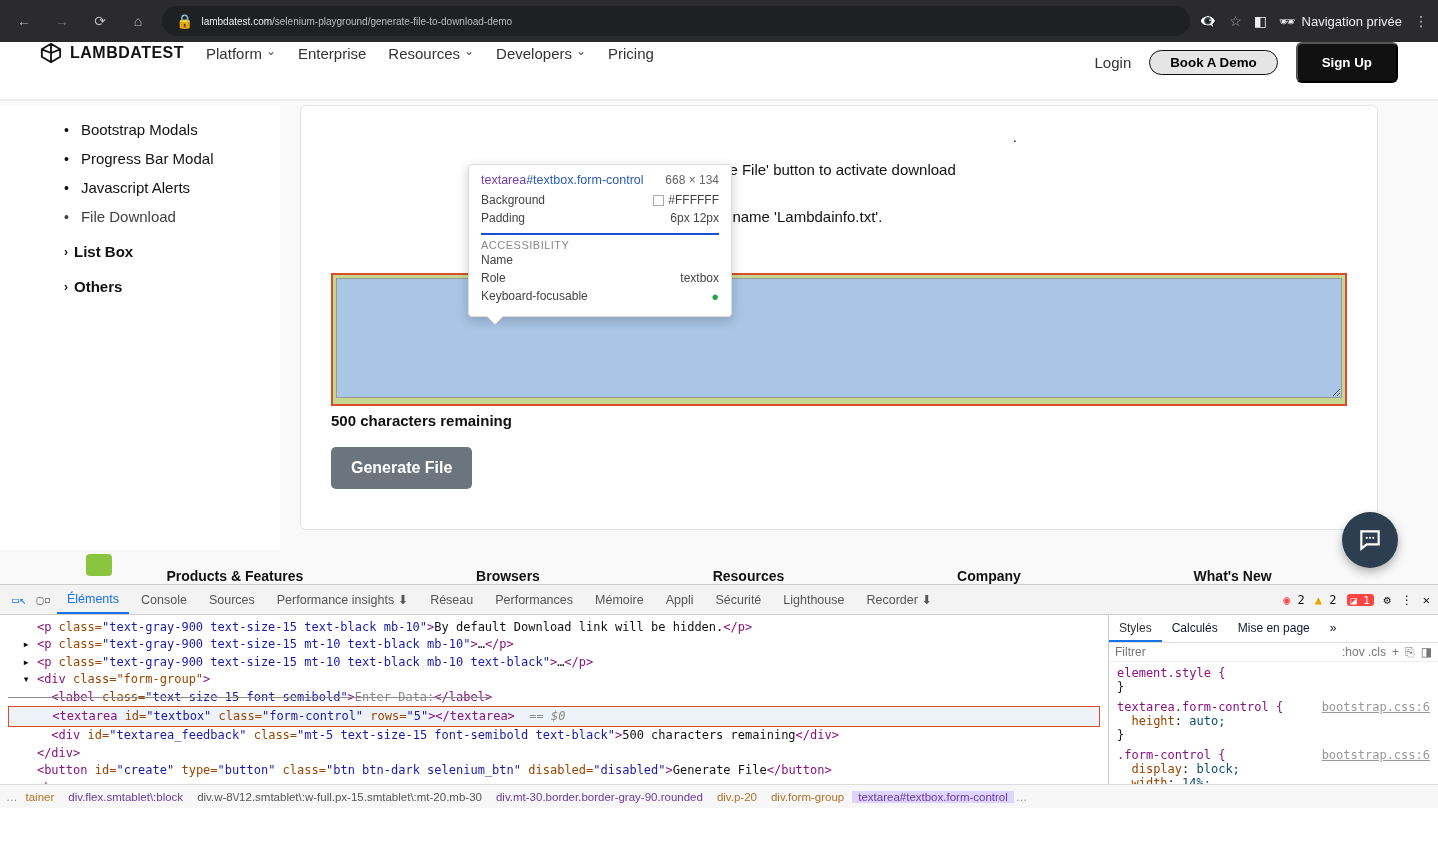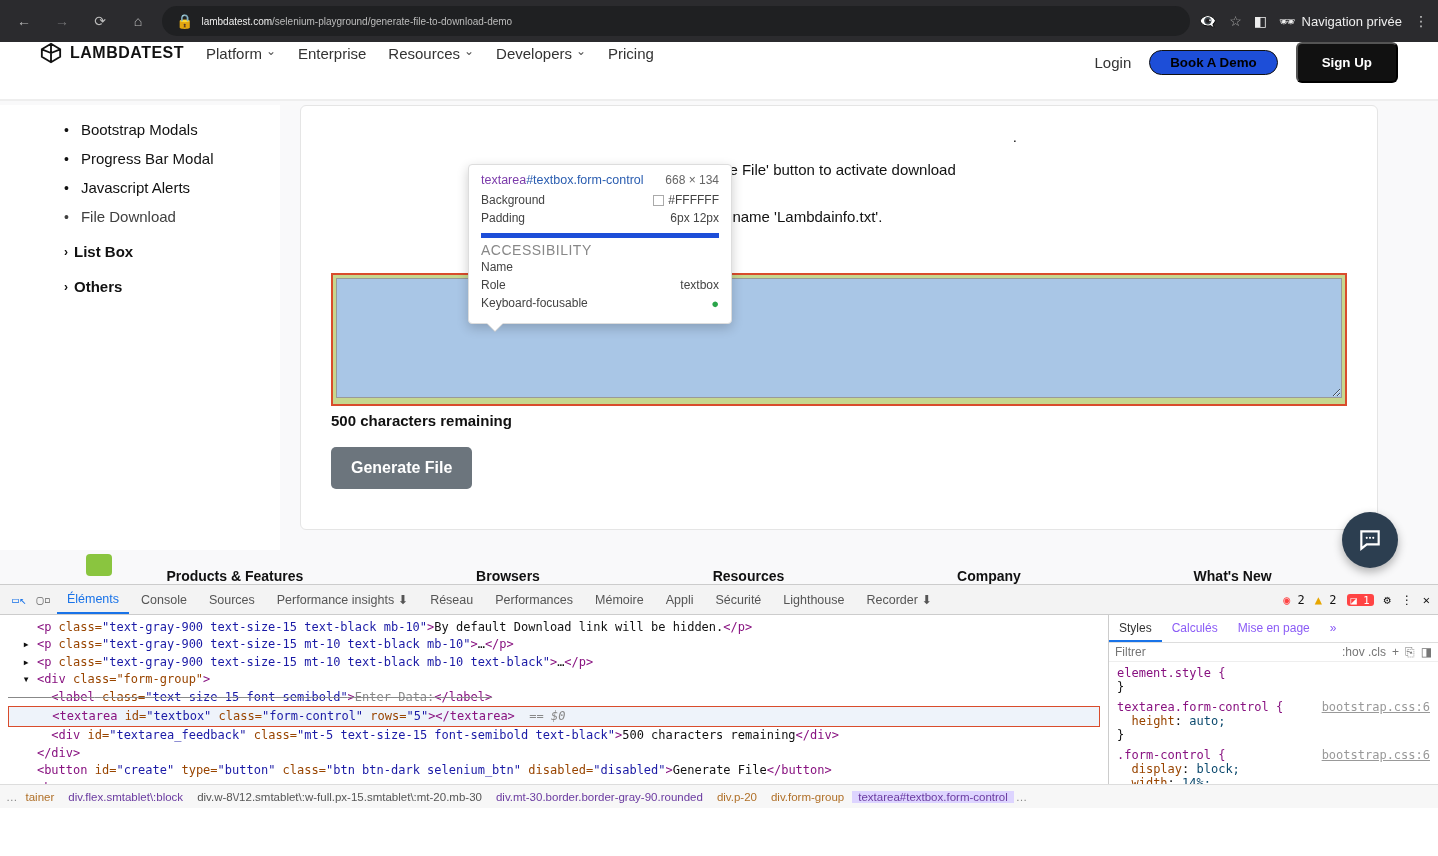--- a/index.html
+++ b/index.html
@@ -12,21 +12,21 @@
   .addr-url .prefix{color:#eee;}
   .right-icons{display:flex; gap:12px; align-items:center;}
   .incog { display:flex; align-items:center; gap:6px; color:#eee; font-size:13px;}
   
   .site-header { height:58px; border-bottom:1px solid #eee; display:flex; align-items:flex-start; padding:0 40px; justify-content:space-between; background:#fff; }
   .nav-left { display:flex; align-items:center; gap:22px; }
   .logo { display:flex; align-items:center; gap:8px; font-weight:700; font-size:16px; letter-spacing:0.5px; }
   .nav-item { color:#333; font-size:15px; display:flex; gap:4px; align-items:center;}
   .chev::after{content:"⌄"; font-size:12px; position:relative; top:-2px; color:#555;}
   .nav-right{display:flex; gap:18px; align-items:center;}
-  .btn-outline{border:1px solid #111; border-radius:14px; padding:4px 20px; font-weight:600; background:#1d4ed8;}
+  .btn-outline{border:1px solid #111; border-radius:14px; padding:4px 20px; font-weight:600; background:#e5e5e5;}
   .btn-dark{background:#111;color:#fff;border-radius:6px;padding:11px 24px;font-weight:600;}
   .login-link{color:#333;font-size:15px;}
   
   .page-wrap{background:#f9f9fa; min-height:484px; border-top:1px solid #eee; position:relative;}
   .content-row{display:flex; padding-top:4px;}
   .sidebar { width:280px; padding:10px 0 0 64px; background:#fff;}
   .sidebar ul{list-style:none;}
   .sidebar li{padding:6px 0; font-size:15px; display:flex; align-items:center; gap:6px;}
   .bullet-li::before{content:"•"; font-size:14px; margin-right:6px;}
   .file-dl{color:#404040;}
@@ -38,21 +38,21 @@
   .textbox{width:100%; height:120px; background:#a9c6e6; border:1px solid #999; resize:vertical; padding:6px 12px;}
   .remain{font-weight:700; margin-top:6px; font-size:15px;}
   .gen-btn{margin-top:18px; background:#6c757d; color:#fff; border:none; border-radius:5px; padding:12px 20px; font-size:16px; font-weight:600;}
   
   .insp-tip{position:absolute; left:468px; top:64px; width:264px; background:#fff; border:1px solid #ddd; border-radius:4px; box-shadow:0 4px 12px rgba(0,0,0,0.2); padding:8px 12px 10px; font-size:12px; z-index:50;}
   .insp-sel{color:#7b3baa; font-size:12.5px; margin-bottom:4px;}
   .insp-sel .idp{color:#2a5db0;}
   .insp-dim{color:#666; font-size:12px; position:absolute; top:8px; right:12px;}
   .insp-row{display:flex; justify-content:space-between; padding:2px 0; color:#444;}
   .insp-swatch{display:inline-block;width:11px;height:11px;border:1px solid #aaa;vertical-align:middle;margin-right:4px;}
-  .insp-section{color:#888; letter-spacing:0.5px; font-size:14px; margin-top:6px; border-top:5px solid #1d4ed8; padding-top:4px;}
+  .insp-section{color:#888; letter-spacing:0.5px; font-size:11px; margin-top:6px; border-top:2px solid #1d4ed8; padding-top:4px;}
   .chk{color:#2aa54a; font-size:13px;}
   .insp-arrow{position:absolute; left:18px; bottom:-8px; width:0; height:0; border-left:8px solid transparent;border-right:8px solid transparent;border-top:8px solid #fff; filter:drop-shadow(0 1px 0 #ccc);}
   
   .footer-row{display:flex; justify-content:space-around; padding:18px 80px 0; font-weight:700; color:#111;}
   .green-block{width:26px;height:22px;border-radius:4px;background:#8ac53f; position:absolute; left:86px; bottom:8px;}
   .chat-fab{position:absolute; right:40px; bottom:16px; width:56px; height:56px; border-radius:50%; background:#2c3e50; display:flex; align-items:center; justify-content:center; color:#fff; box-shadow:0 4px 10px rgba(0,0,0,.3);}
   
   .devtools{border-top:1px solid #ccc; height:224px; display:flex; flex-direction:column; font-family:Menlo,Consolas,monospace; font-size:12px;}
   .dt-tabs{display:flex; align-items:center; border-bottom:1px solid #ccc; background:#f3f3f3; height:30px; padding:0 8px; gap:2px;}
   .dt-tab{padding:6px 10px; color:#555; font-family:-apple-system,Arial,sans-serif; font-size:12.5px;}
@@ -64,21 +64,21 @@
   .dt-html{flex:1; padding:4px 8px; overflow:auto; line-height:1.45;}
   .dt-html .tag{color:#881280;}
   .dt-html .attr{color:#994500;}
   .dt-html .val{color:#1a1aa6;}
   .dt-html .txt{color:#111;}
   .dt-line{white-space:pre;}
   .dt-line.struck{text-decoration:line-through; color:#888;}
   .dt-line.hl{border:1px solid #d94c2c; background:#eef3fa; padding:1px 0;}
   .dt-sidebar{width:330px; border-left:1px solid #ccc; display:flex; flex-direction:column;}
   .dt-style-tabs{display:flex; border-bottom:1px solid #ddd; height:28px;}
-  .dt-stab{padding:6px 10px; font-family:-apple-system,Arial; font-size:12px; color:#8b5cf6;}
+  .dt-stab{padding:6px 10px; font-family:-apple-system,Arial; font-size:12px; color:#0f172a;}
   .dt-stab.active{border-bottom:2px solid #1973e8; color:#333;}
   .dt-filter{display:flex; align-items:center; border-bottom:1px solid #eee; padding:2px 6px; font-family:-apple-system,Arial; font-size:12px; color:#777; gap:6px;}
   .dt-filter input{border:none; flex:1; outline:none; font-size:12px; color:#777;}
   .dt-css{flex:1; overflow:auto; padding:4px 8px;}
   .dt-css .sel{color:#881280;}
   .dt-css .src{color:#999; float:right; text-decoration:underline;}
   .dt-css .prop{color:#994500;}
   .dt-css .v{color:#0c4a6e;}
   .dt-breadcrumb{height:24px; border-top:1px solid #ddd; background:#f7f7f7; display:flex; align-items:center; gap:2px; padding:0 6px; font-family:-apple-system,Arial; font-size:11.5px; overflow:hidden;}
   .bc-item{color:#555; padding:0 6px;}

